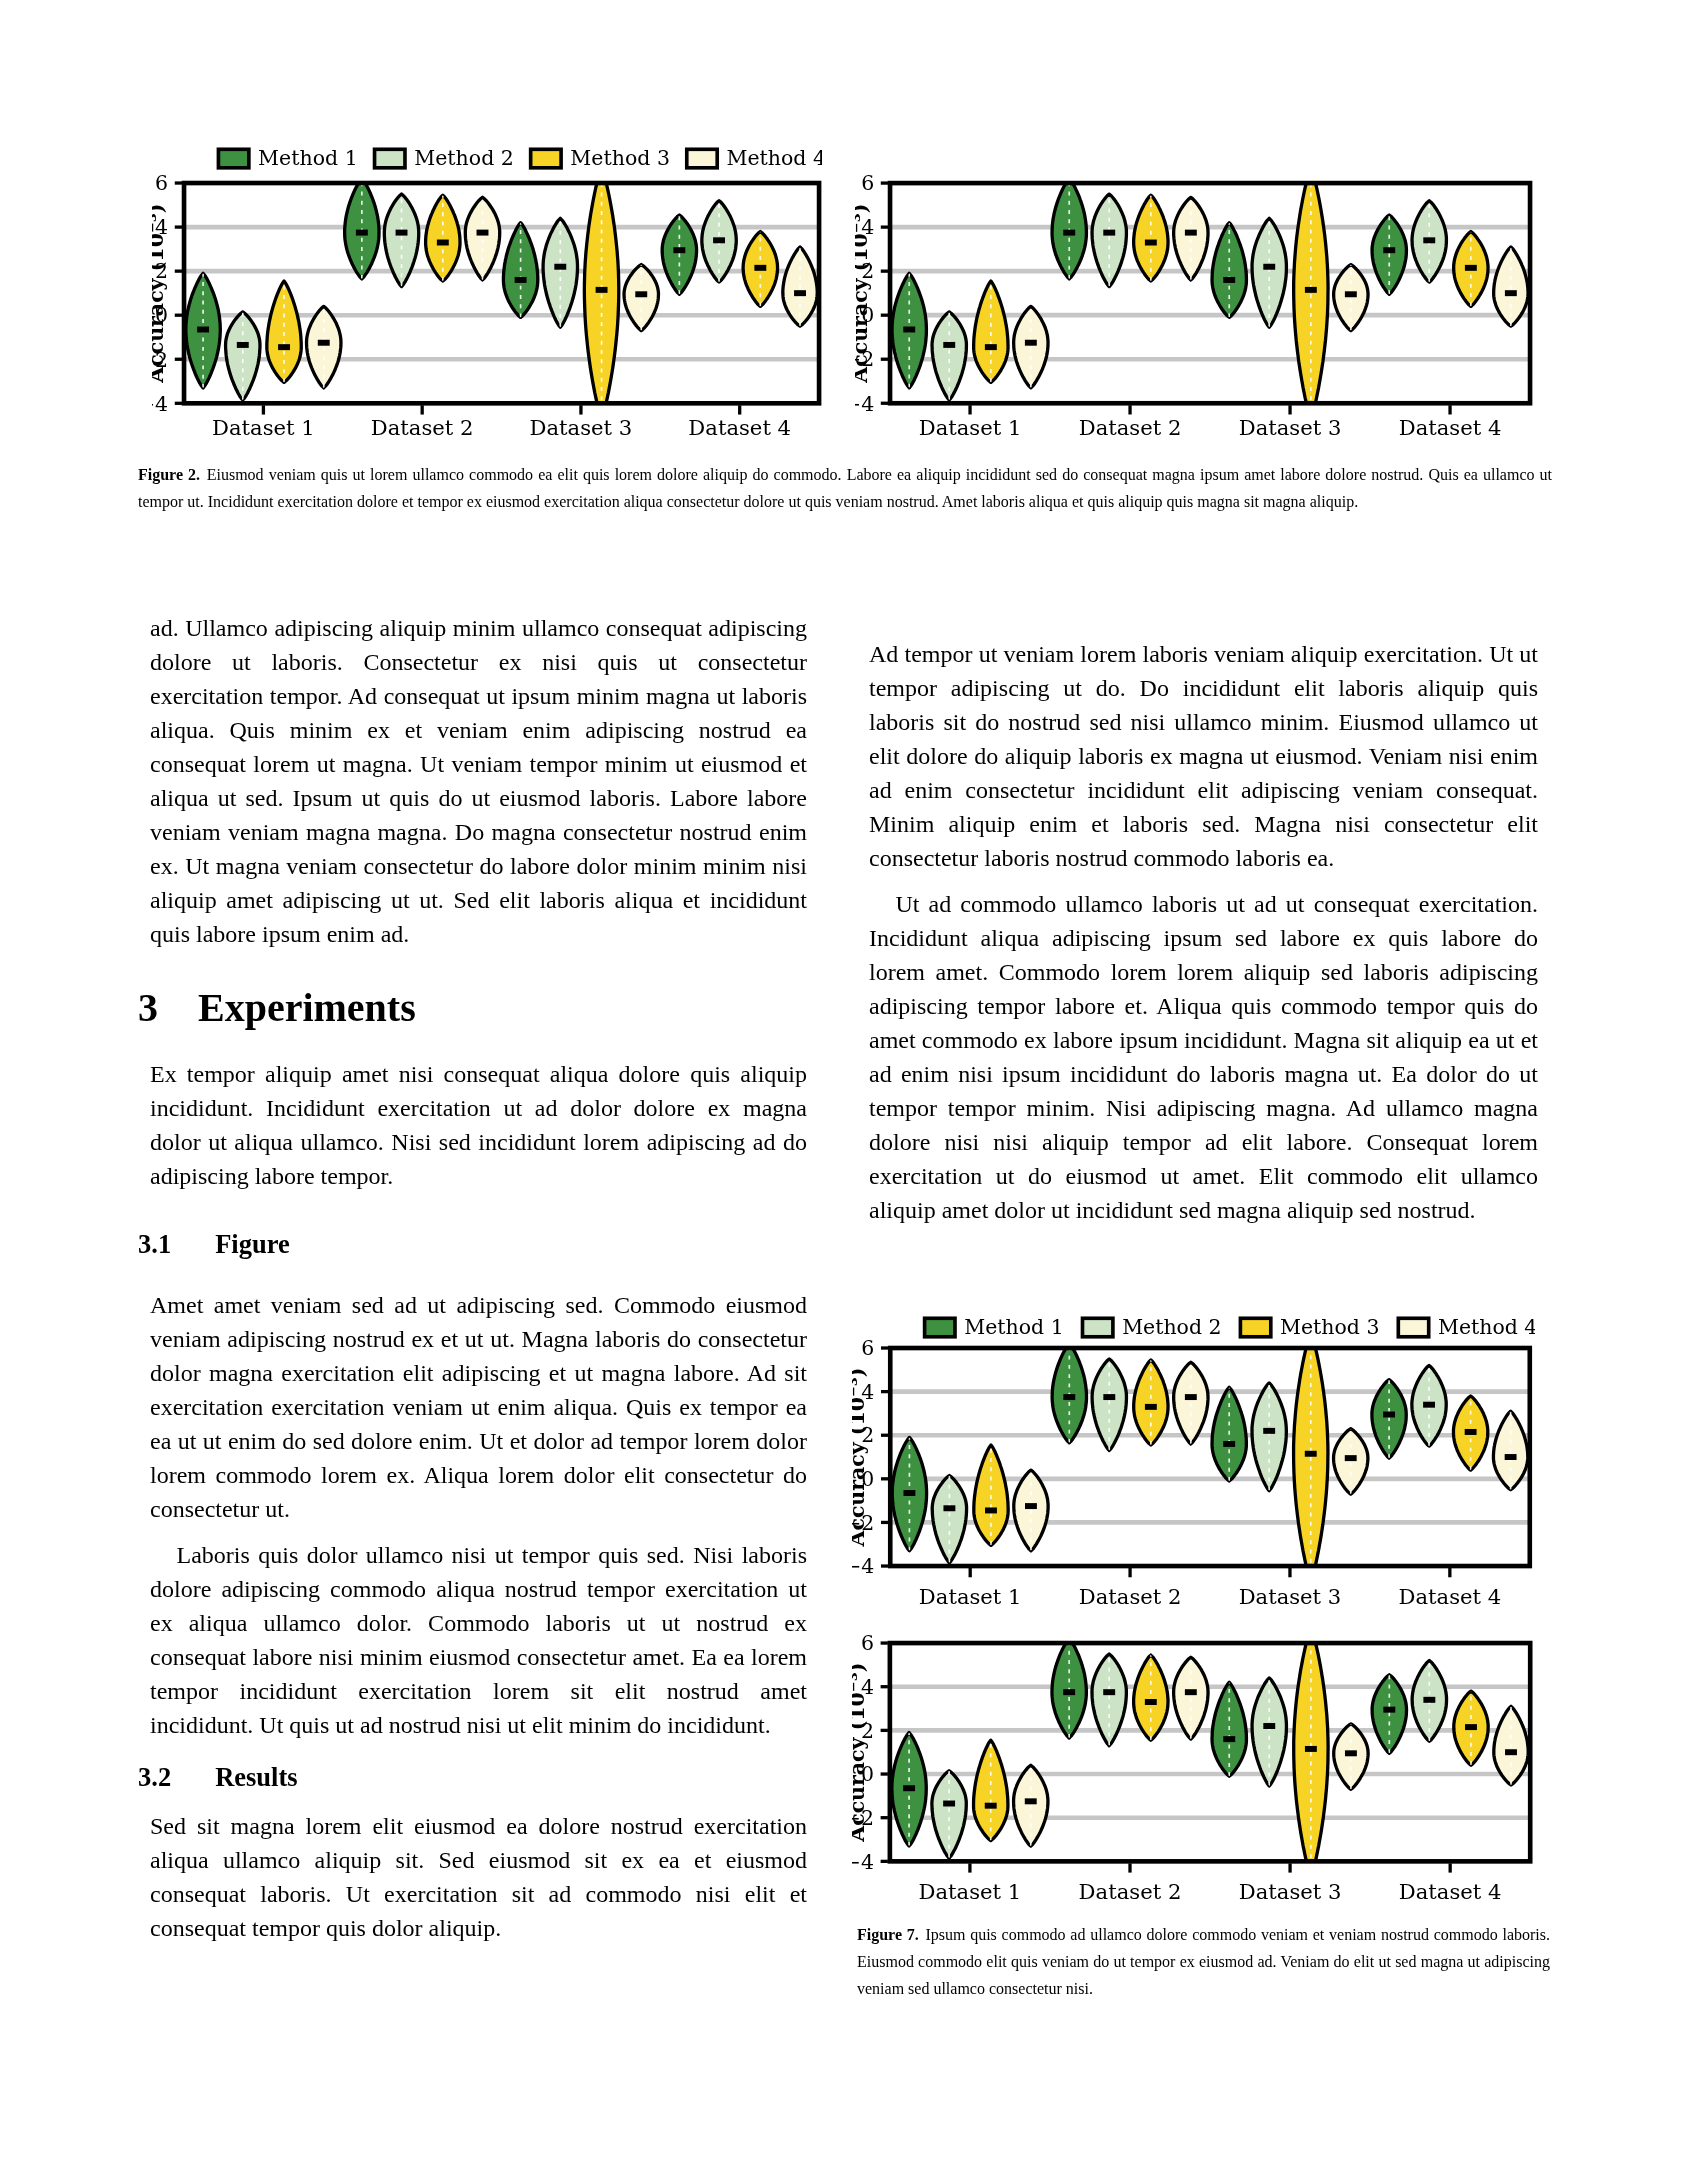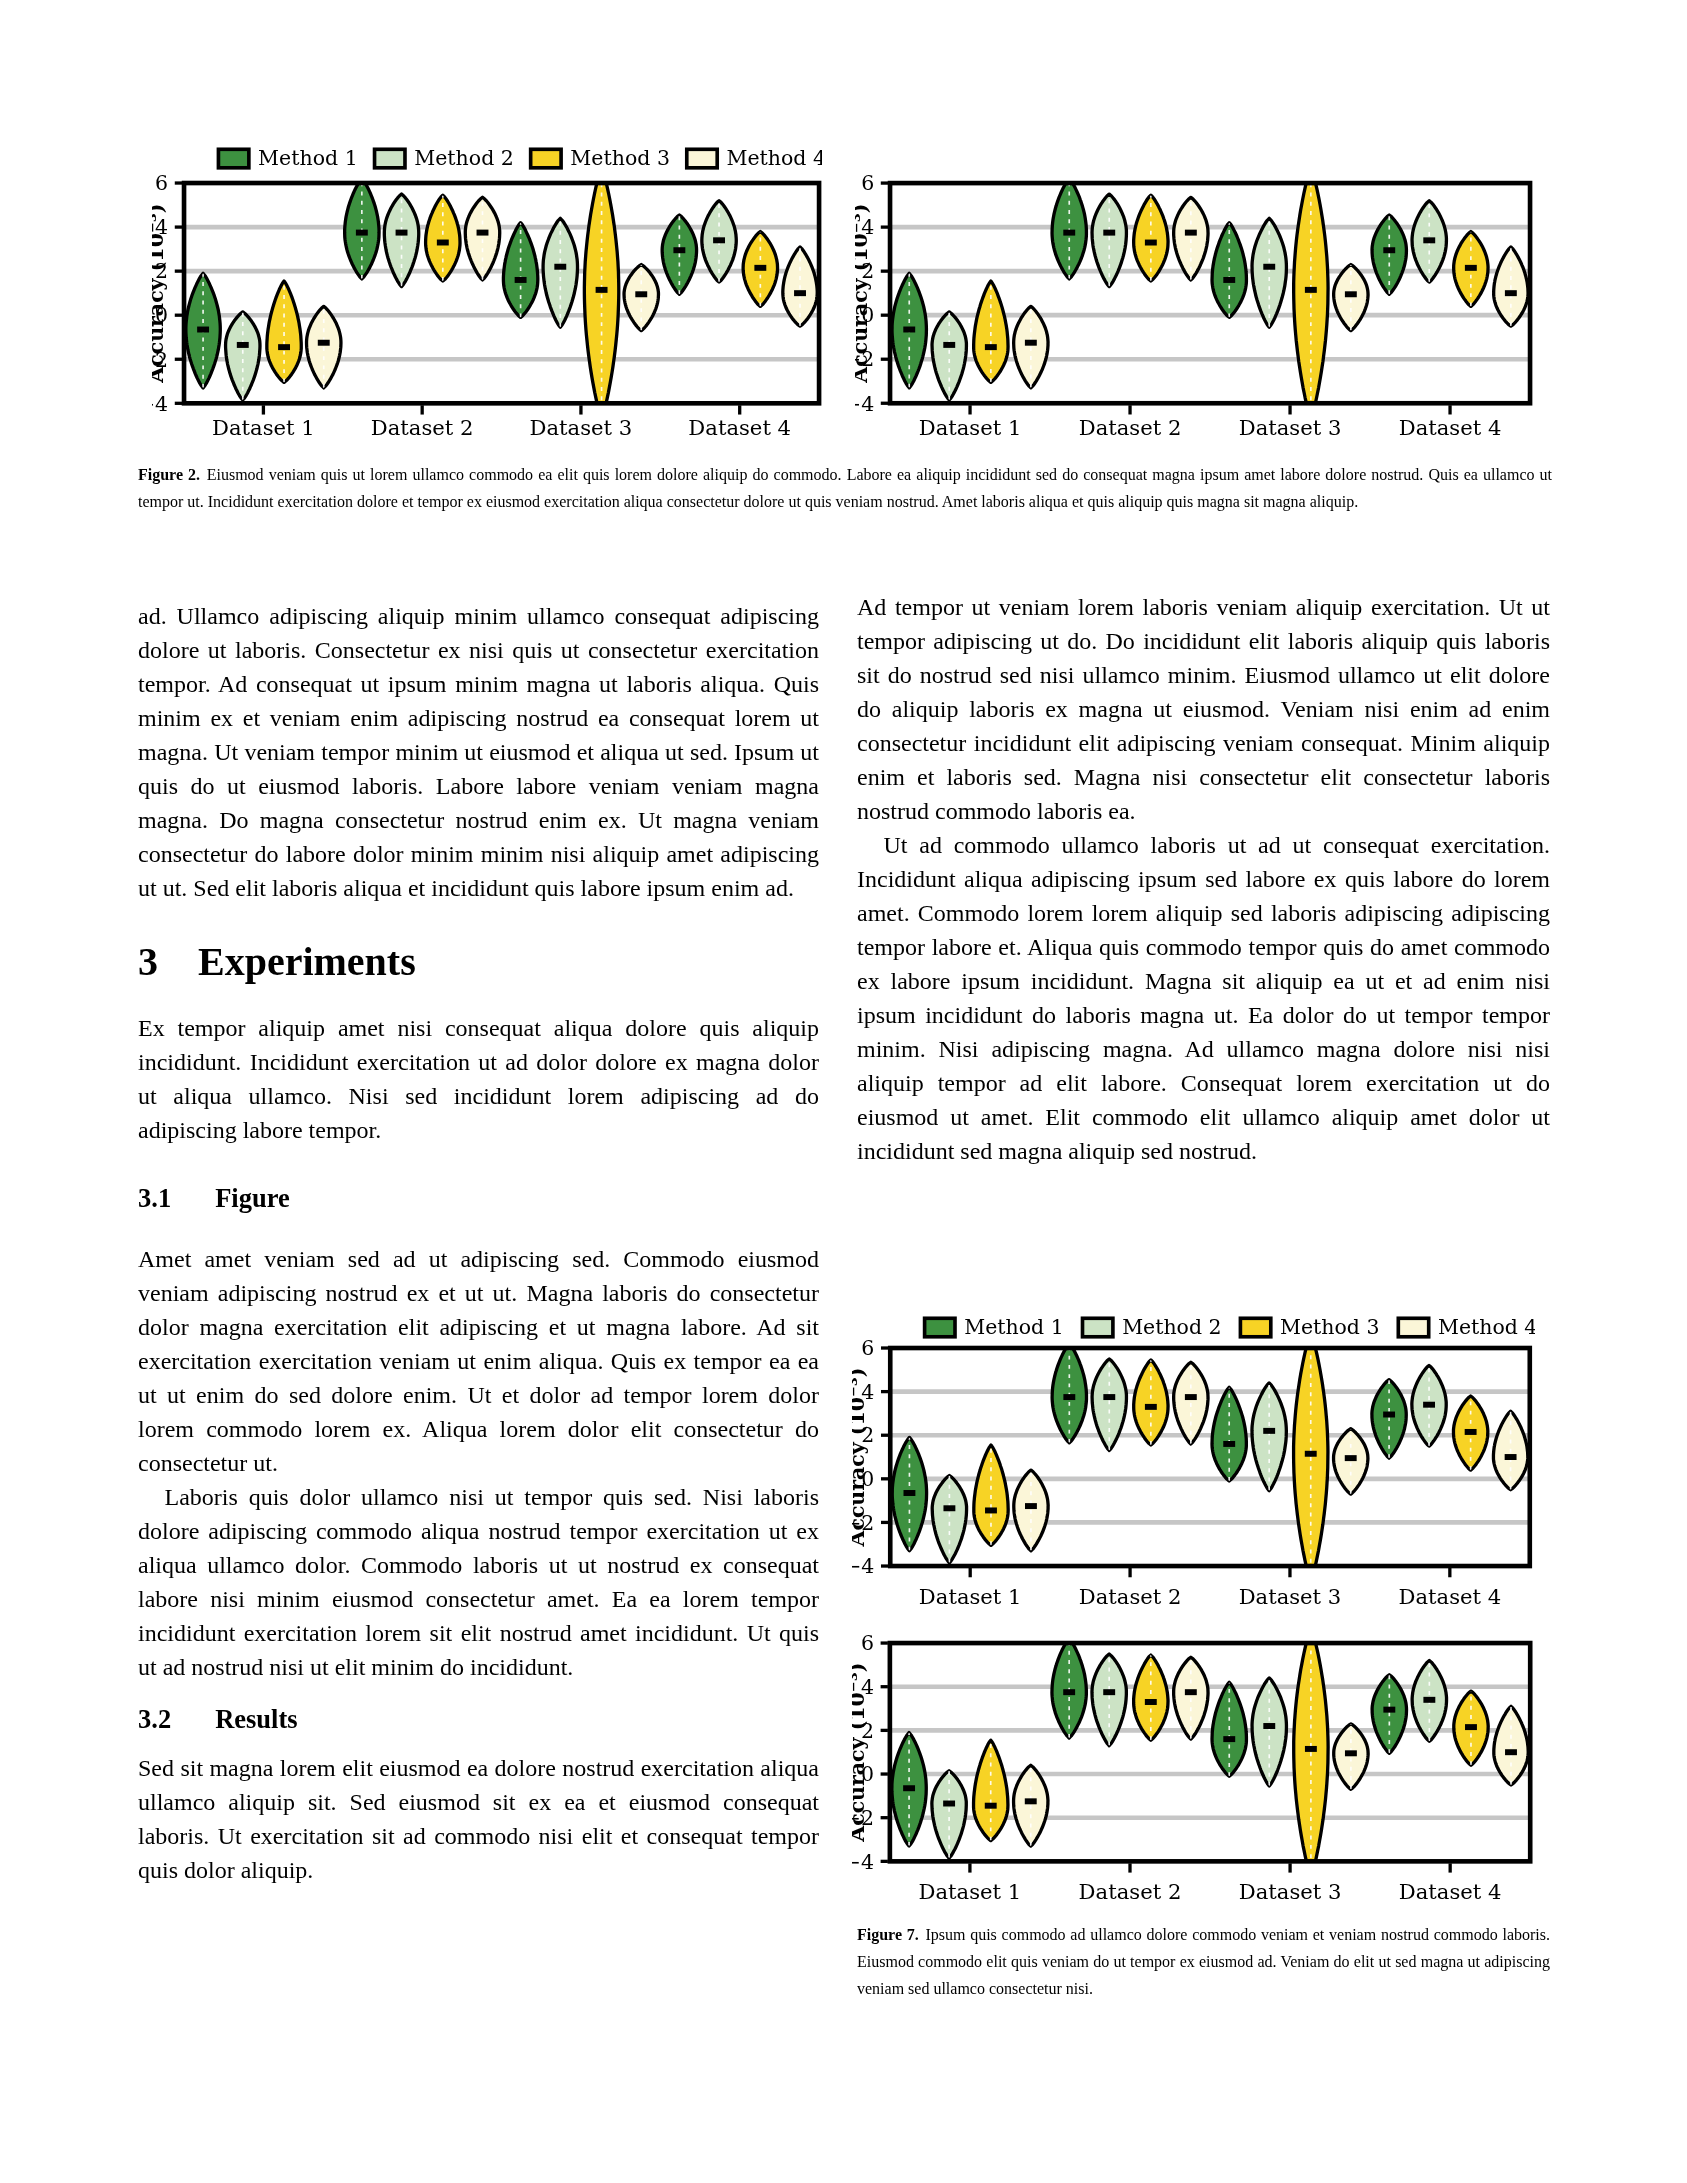--- a/index.html
+++ b/index.html
@@ -2,21 +2,21 @@
 <html style="font-size:10.6px"><head>
 <meta charset="utf-8">
 <title>Paper Page</title>
 <style>
   html,body { margin:0; padding:0; }
   body {
     width:1687px; height:2183px; position:relative; background:#ffffff;
     font-family:"Liberation Serif", serif; color:#000;
   }
   .abs { position:absolute; }
-  p { margin:0; }
+  p { margin:12px; }
   .para { font-size:24px; line-height:34px; text-align:justify; }
   .para.indent { text-indent:26.5px; }
   .caption { font-size:16px; line-height:27px; text-align:justify; }
   .caption .cb { font-weight:bold; margin-right:6.6px; }
   .h1 { font-size:40px; font-weight:bold; line-height:40px; }
   .h1 .num { margin-right:40px; }
   .h2 { font-size:26.5px; font-weight:bold; line-height:30px; }
   .h2 .num { margin-right:44px; }
   #sec3  { margin-top:37px; }
   #para-b{ margin-top:29px; }
@@ -330,21 +330,21 @@
       <span class="num">3.1</span><span>Figure</span>
     </div>
     <p class="para" id="para-c">Amet amet veniam sed ad ut adipiscing sed. Commodo eiusmod veniam adipiscing nostrud ex et ut ut. Magna laboris do consectetur dolor magna exercitation elit adipiscing et ut magna labore. Ad sit exercitation exercitation veniam ut enim aliqua. Quis ex tempor ea ea ut ut enim do sed dolore enim. Ut et dolor ad tempor lorem dolor lorem commodo lorem ex. Aliqua lorem dolor elit consectetur do consectetur ut.</p>
     <p class="para indent" id="para-d">Laboris quis dolor ullamco nisi ut tempor quis sed. Nisi laboris dolore adipiscing commodo aliqua nostrud tempor exercitation ut ex aliqua ullamco dolor. Commodo laboris ut ut nostrud ex consequat labore nisi minim eiusmod consectetur amet. Ea ea lorem tempor incididunt exercitation lorem sit elit nostrud amet incididunt. Ut quis ut ad nostrud nisi ut elit minim do incididunt.</p>
     <div class="h2" id="sec32">
       <span class="num">3.2</span><span>Results</span>
     </div>
     <p class="para" id="para-e">Sed sit magna lorem elit eiusmod ea dolore nostrud exercitation aliqua ullamco aliquip sit. Sed eiusmod sit ex ea et eiusmod consequat laboris. Ut exercitation sit ad commodo nisi elit et consequat tempor quis dolor aliquip.</p>
   </div>
 
-  <div class="abs" style="left:857px; top:590px; width:693px;">
+  <div class="abs" style="left:857px; top:625px; width:693px;">
     <p class="para" id="para-f">Ad tempor ut veniam lorem laboris veniam aliquip exercitation. Ut ut tempor adipiscing ut do. Do incididunt elit laboris aliquip quis laboris sit do nostrud sed nisi ullamco minim. Eiusmod ullamco ut elit dolore do aliquip laboris ex magna ut eiusmod. Veniam nisi enim ad enim consectetur incididunt elit adipiscing veniam consequat. Minim aliquip enim et laboris sed. Magna nisi consectetur elit consectetur laboris nostrud commodo laboris ea.</p>
     <p class="para indent" id="para-g">Ut ad commodo ullamco laboris ut ad ut consequat exercitation. Incididunt aliqua adipiscing ipsum sed labore ex quis labore do lorem amet. Commodo lorem lorem aliquip sed laboris adipiscing adipiscing tempor labore et. Aliqua quis commodo tempor quis do amet commodo ex labore ipsum incididunt. Magna sit aliquip ea ut et ad enim nisi ipsum incididunt do laboris magna ut. Ea dolor do ut tempor tempor minim. Nisi adipiscing magna. Ad ullamco magna dolore nisi nisi aliquip tempor ad elit labore. Consequat lorem exercitation ut do eiusmod ut amet. Elit commodo elit ullamco aliquip amet dolor ut incididunt sed magna aliquip sed nostrud.</p>
   </div>
 
   <div class="abs" id="chart-f3t" style="left:852px; top:1313px;"><svg viewBox="0 0 1032 445" width="683" height="294">
         <defs>
           <clipPath id="figure3-top-plot">
             <rect x="57" y="53" width="968" height="330"></rect>
           </clipPath>
           <clipPath id="figure3-top-v00">

